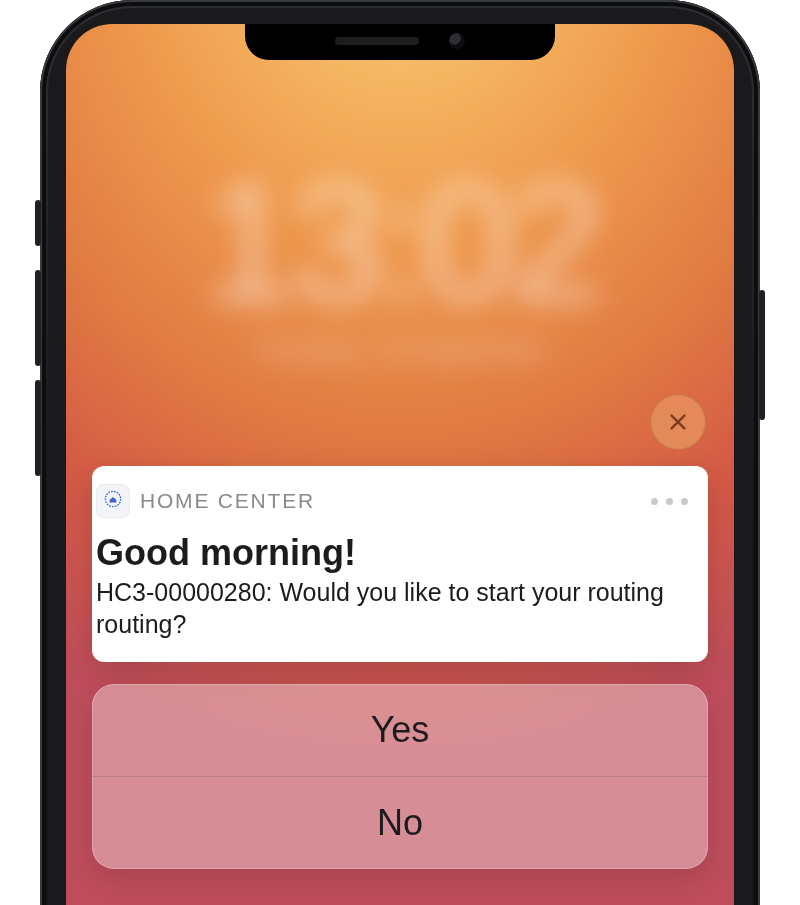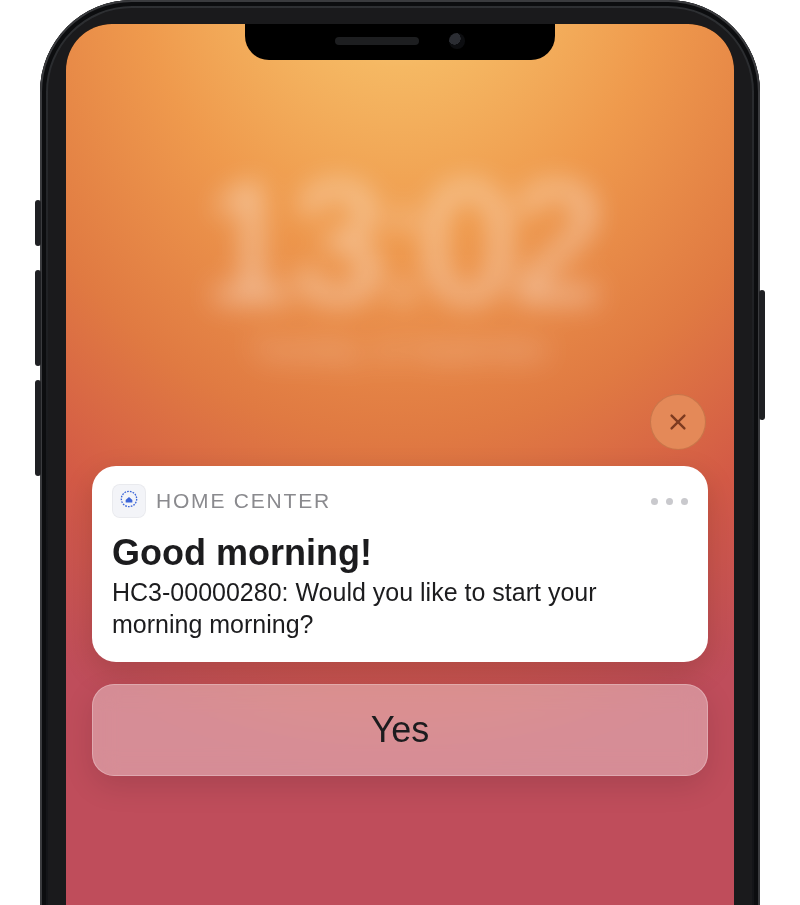--- a/index.html
+++ b/index.html
@@ -120,23 +120,23 @@
     box-shadow: inset 0 0 0 1px rgba(120,60,30,.25);
   }
   .close-btn svg { width: 22px; height: 22px; display: block; }
 
   
   .card {
     position: absolute;
     left: 26px;
     right: 26px;
     top: 442px;
-    border-radius: 24px;
+    border-radius: 12px;
     background: var(--card-bg);
-    padding: 18px 20px 22px 20px;
+    padding: 18px 20px 22px 4px;
     box-shadow: 0 10px 30px rgba(0,0,0,.15);
   }
   .card-head {
     display: flex;
     align-items: center;
     gap: 10px;
   }
   .app-icon {
     width: 34px;
     height: 34px;
@@ -266,24 +266,27 @@
           <div class="app-name">HOME CENTER</div>
           <div class="more">
             <span style="display:flex;gap:8px;">
               <span class="dot"></span>
                 <span class="dot"></span>
                 <span class="dot"></span>
             </span>
           </div>
         </div>
         <div class="card-title">Good morning!</div>
-        <div class="card-body">HC3-00000280: Would you like to start your morning morning?</div>
+        <div class="card-body">HC3-00000280: Would you like to start your routing routing?</div>
       </div>
 
       <div class="actions">
         <div class="action">
           <span>Yes</span>
         </div>
+        <div class="action">
+          <span>No</span>
+        </div>
       </div>
 
     </div>
   </div>
 </div>
 
 </body></html>

